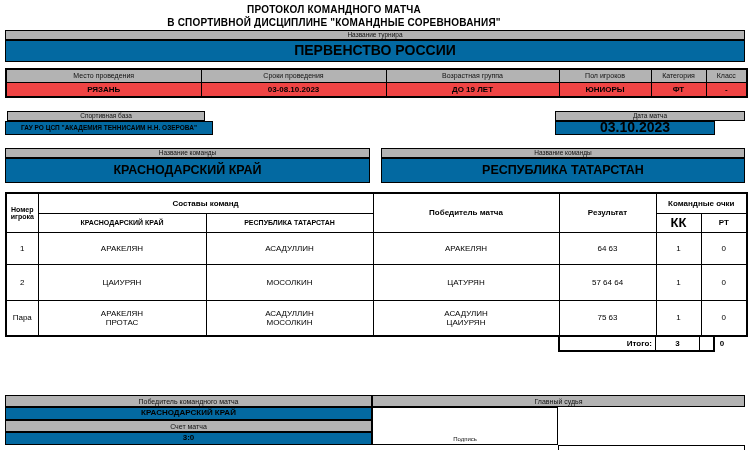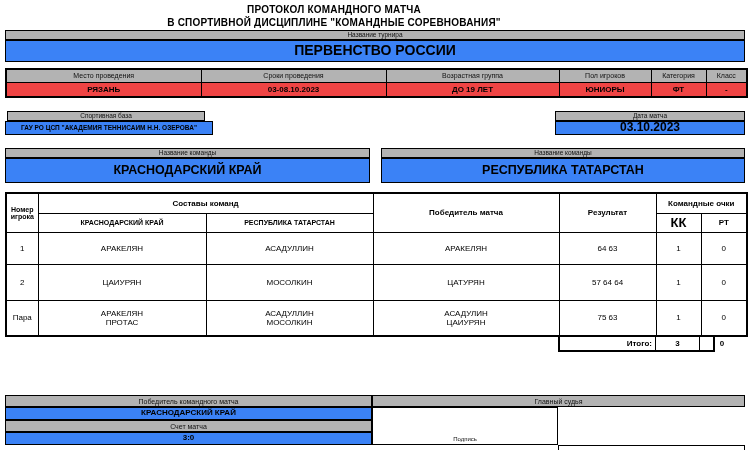--- a/index.html
+++ b/index.html
@@ -11,21 +11,21 @@
   }
   .abs { position: absolute; }
   .title-line { width: 668px; text-align: center; font-weight: bold; font-size: 10px; letter-spacing: 0.2px; }
   .bar {
     background: #b3b3b3; border: 1px solid #000;
     font-size: 6.5px; color: #111; text-align: center;
     display: flex; align-items: center; justify-content: center;
     line-height: 1;
   }
   .vbox {
-    background: #3b82f6; border: 1px solid #000;
+    background: #0369a1; border: 1px solid #000;
     display: flex; align-items: center; justify-content: center;
     font-weight: bold; text-align: left; line-height: 1.1;
   }
   table.grid { border-collapse: collapse; table-layout: fixed; }
   table.grid td, table.grid th { border: 1px solid #000; overflow: hidden; }
   table.grid { border: 2px solid #000; }
   .info-table td { text-align: center; vertical-align: middle; }
   .info-head td { background: #b3b3b3; font-size: 7px; font-weight: normal; height: 13px; color: #111; }
   .info-val td { background: #ef4444; font-size: 8px; font-weight: bold; height: 15px; }
   .res-table th { font-size: 8px; font-weight: bold; text-align: center; vertical-align: middle; background: #fff; }
@@ -84,21 +84,21 @@
       <td>ФТ</td>
       <td>-</td>
     </tr>
   </tbody>
     </table>
 
   <div class="abs bar" style="left:7px; top:111px; width:198px; height:10px;">Спортивная база</div>
   <div class="abs vbox" style="left:5px; top:121px; width:208px; height:14px; font-size:6.5px;">ГАУ РО ЦСП "АКАДЕМИЯ ТЕННИСАИМ Н.Н. ОЗЕРОВА"</div>
 
   <div class="abs bar" style="left:555px; top:111px; width:190px; height:10px;">Дата матча</div>
-  <div class="abs vbox" style="left:555px; top:121px; width:190px; height:14px; font-size:12px;">03.10.2023</div>
+  <div class="abs vbox" style="left:555px; top:121px; width:160px; height:14px; font-size:14px;">03.10.2023</div>
 
   <div class="abs bar" style="left:5px; top:148px; width:365px; height:10px;">Название команды</div>
   <div class="abs vbox" style="left:5px; top:158px; width:365px; height:25px; font-size:12.5px;">КРАСНОДАРСКИЙ КРАЙ</div>
   <div class="abs bar" style="left:381px; top:148px; width:364px; height:10px;">Название команды</div>
   <div class="abs vbox" style="left:381px; top:158px; width:364px; height:25px; font-size:12.5px;">РЕСПУБЛИКА ТАТАРСТАН</div>
 
   <table class="grid res-table abs" style="left:5px; top:192px; width:741px;">
     <colgroup>
       <col style="width:32px">
         <col style="width:168px">

